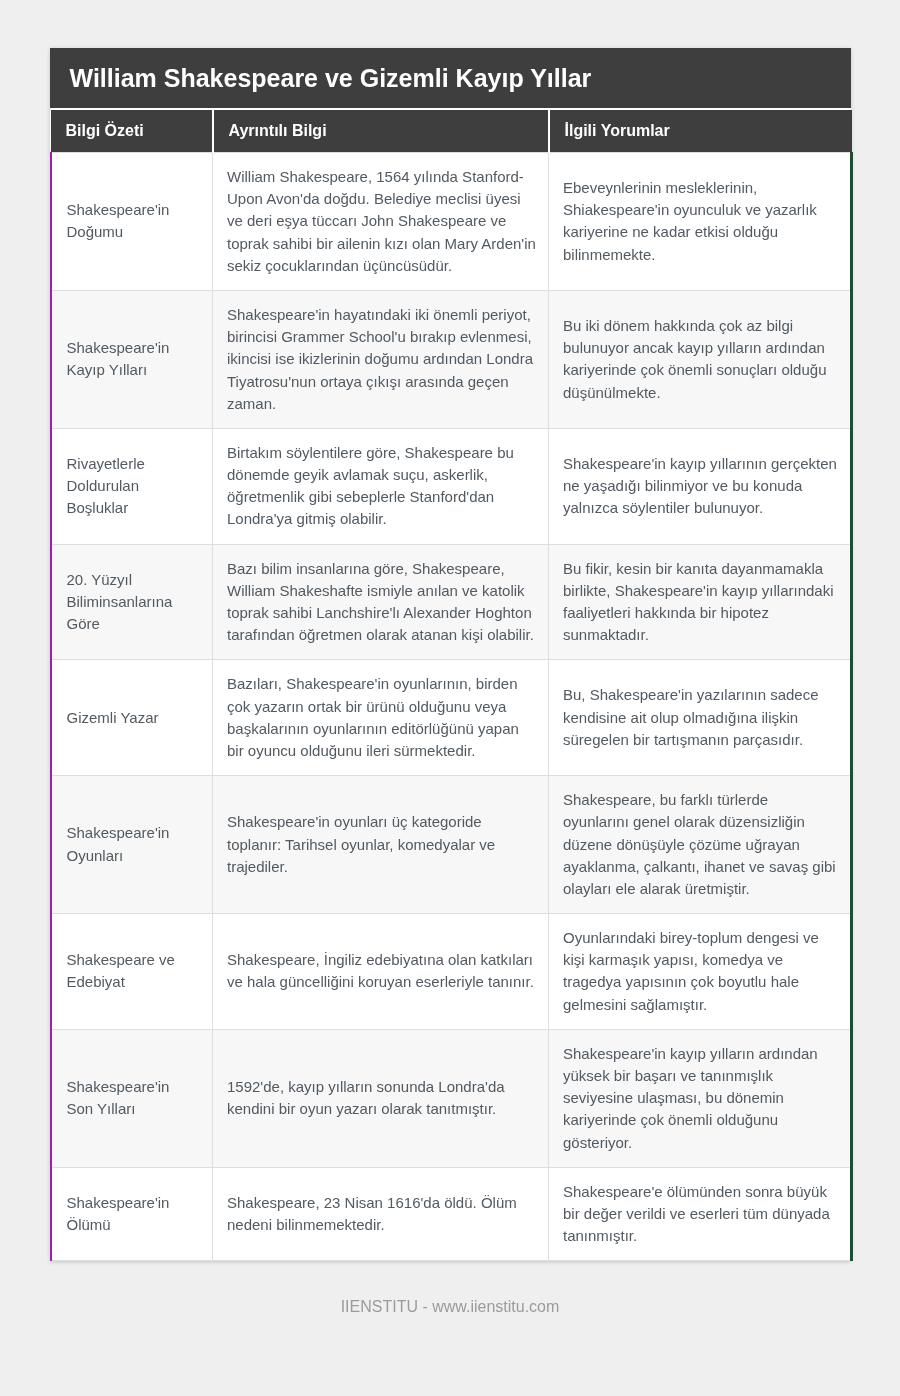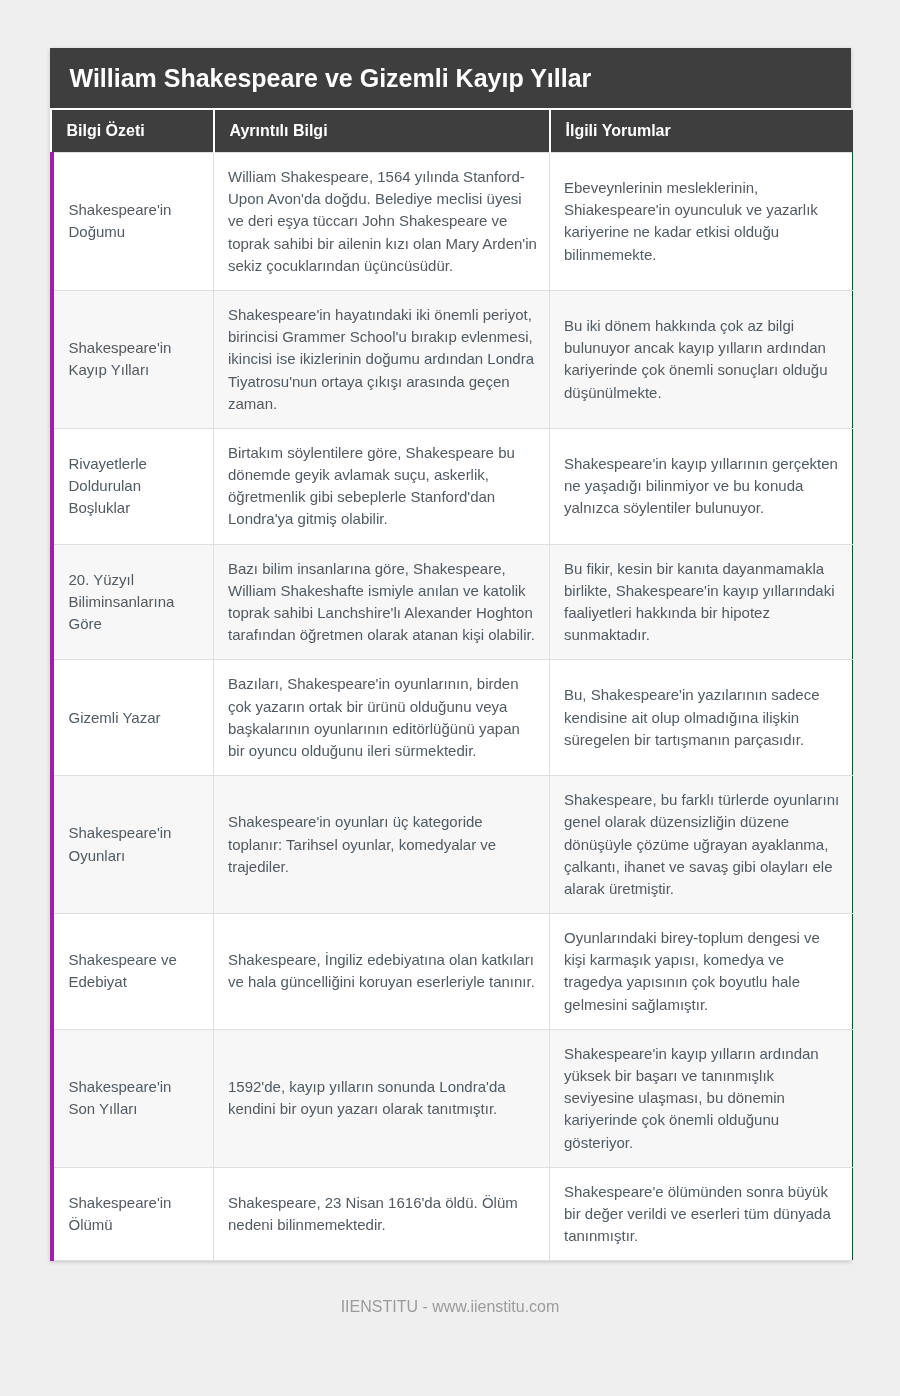--- a/index.html
+++ b/index.html
@@ -55,22 +55,22 @@
   thead th:first-child { border-left: none; }
   tbody td {
     font-size: 15px;
     line-height: 1.48;
     color: #525a61;
     vertical-align: middle;
     padding: 13px 12px 13px 14px;
     border: 1px solid #dedede;
     word-wrap: break-word;
   }
-  tbody td:first-child { padding-left: 15px; border-left: 4px solid #a21caf; }
-  tbody td:last-child { border-right: 1px solid #14532d; }
+  tbody td:first-child { padding-left: 15px; border-left: 2px solid #a21caf; }
+  tbody td:last-child { border-right: 3px solid #14532d; }
   tbody tr:nth-child(even) td { background: #f7f7f7; }
   tbody tr:nth-child(odd) td { background: #ffffff; }
   .footer {
     text-align: center;
     color: #9b9b9b;
     font-size: 16px;
     margin-top: 37px;
   }
 </style>
 </head>

